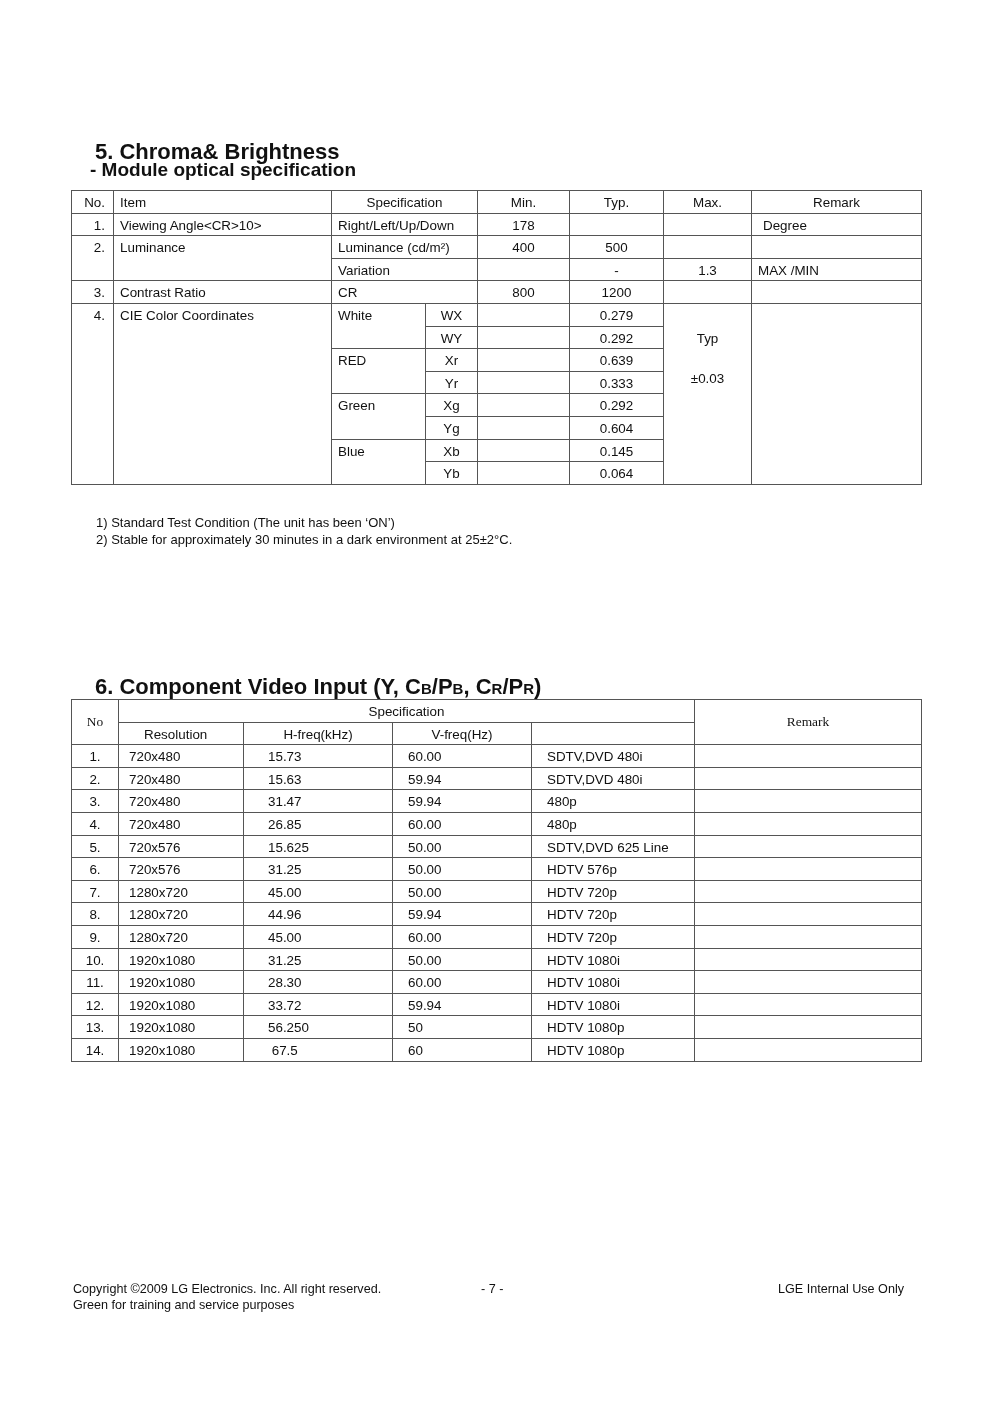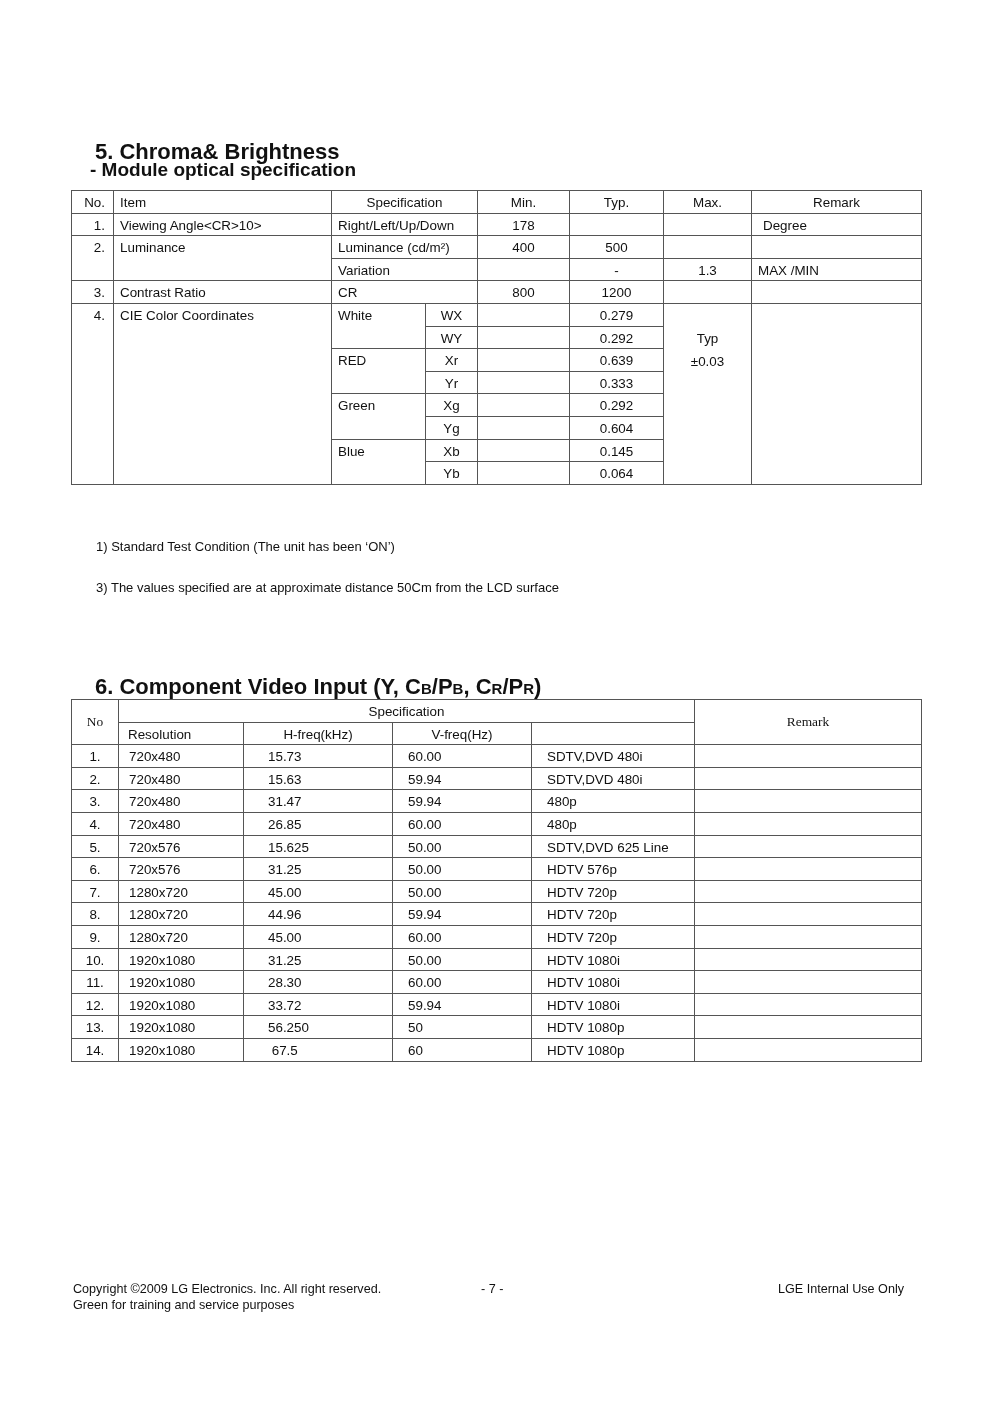--- a/index.html
+++ b/index.html
@@ -7,21 +7,21 @@
   .h1 { position: absolute; left: 87px; font-size: 22px; font-weight: bold; margin: 8px; }
   .h2 { position: absolute; left: 90px; top: 159px; font-size: 19px; font-weight: bold; margin: 0; }
   table { position: absolute; border-collapse: collapse; font-size: 13.4px; table-layout: fixed; }
   td, th { border: 1px solid #555; padding: 0 6px; font-weight: normal; height: 22.6px; line-height: 18px; vertical-align: top; padding-top: 3px; box-sizing: border-box; }
   .c { text-align: center; }
   .r { text-align: right; padding-right: 8px; }
   .mid { vertical-align: middle; padding-top: 0; font-family: Liberation Serif, serif; }
   #t1 { left: 71px; top: 190px; width: 850px; }
   #t2 { left: 71px; top: 699px; width: 850px; }
   .notes { position: absolute; left: 96px; top: 514px; font-size: 13px; line-height: 17px; }
-  .notes div { white-space: nowrap; margin-top: 24px; }
+  .notes div { white-space: nowrap; }
   .footer { position: absolute; top: 1281px; font-size: 12.6px; line-height: 16px; }
   .small-caps { font-size: 15px; }
 </style>
 </head>
 <body>
 
 <h1 class="h1" style="top:131px;">5. Chroma&amp; Brightness</h1>
 <h2 class="h2">- Module optical specification</h2>
 
 <table id="t1">
@@ -81,21 +81,21 @@
   </tr>
   <tr>
     <td rowspan="8" class="r">4.</td>
     <td rowspan="8">CIE Color Coordinates</td>
     <td rowspan="2">White</td>
     <td class="c">WX</td>
     <td></td>
     <td class="c">0.279</td>
     <td rowspan="8" class="c" style="padding-top:26px">
       <div>Typ</div>
-      <div style="margin-top:5px">±0.03</div>
+      <div style="margin-top:22px">±0.03</div>
     </td>
     <td rowspan="8"></td>
   </tr>
   <tr>
     <td class="c">WY</td>
     <td></td>
     <td class="c">0.292</td>
   </tr>
   <tr>
     <td rowspan="2">RED</td>
@@ -128,42 +128,42 @@
   <tr>
     <td class="c">Yb</td>
     <td></td>
     <td class="c">0.064</td>
   </tr>
 </tbody>
   </table>
 
 <div class="notes">
   <div>1) Standard Test Condition (The unit has been ‘ON’)</div>
-  <div>3) The values specified are at approximate distance 50Cm from the LCD surface</div>
+  <div>2) Stable for approximately 30 minutes in a dark environment at 25±2°C.</div>
 </div>
 
 <h1 class="h1" style="top:666px;"><span>6. Component Video Input (Y, C</span><span class="small-caps">B</span><span>/P</span><span class="small-caps">B</span><span>, C</span><span class="small-caps">R</span><span>/P</span><span class="small-caps">R</span><span>)</span></h1>
 
 <table id="t2">
   <colgroup>
     <col style="width:47px">
       <col style="width:125px">
       <col style="width:149px">
       <col style="width:139px">
     <col style="width:163px">
       <col style="width:227px">
   </colgroup>
   <tbody>
       <tr>
     <td rowspan="2" class="c mid">No</td>
     <td colspan="4" class="c">Specification</td>
     <td rowspan="2" class="c mid">Remark</td>
   </tr>
   <tr>
-    <td style="padding-left:9px">Resolution</td>
+    <td style="padding-left:25px">Resolution</td>
     <td class="c">H-freq(kHz)</td>
     <td class="c">V-freq(Hz)</td>
     <td></td>
   </tr>
   </tbody>
     <tbody id="t2-body">
       <tr>
         <td class="c">1.</td>
         <td style="padding-left:10px">720x480</td>
         <td style="padding-left:24px;white-space:pre">15.73</td>

